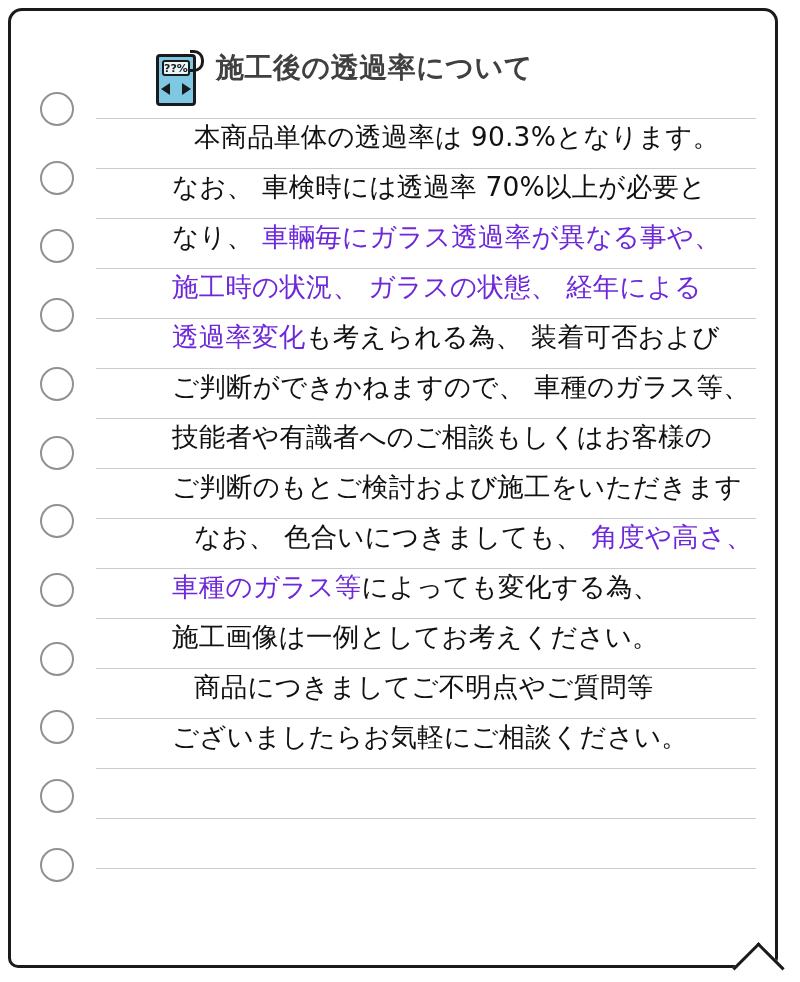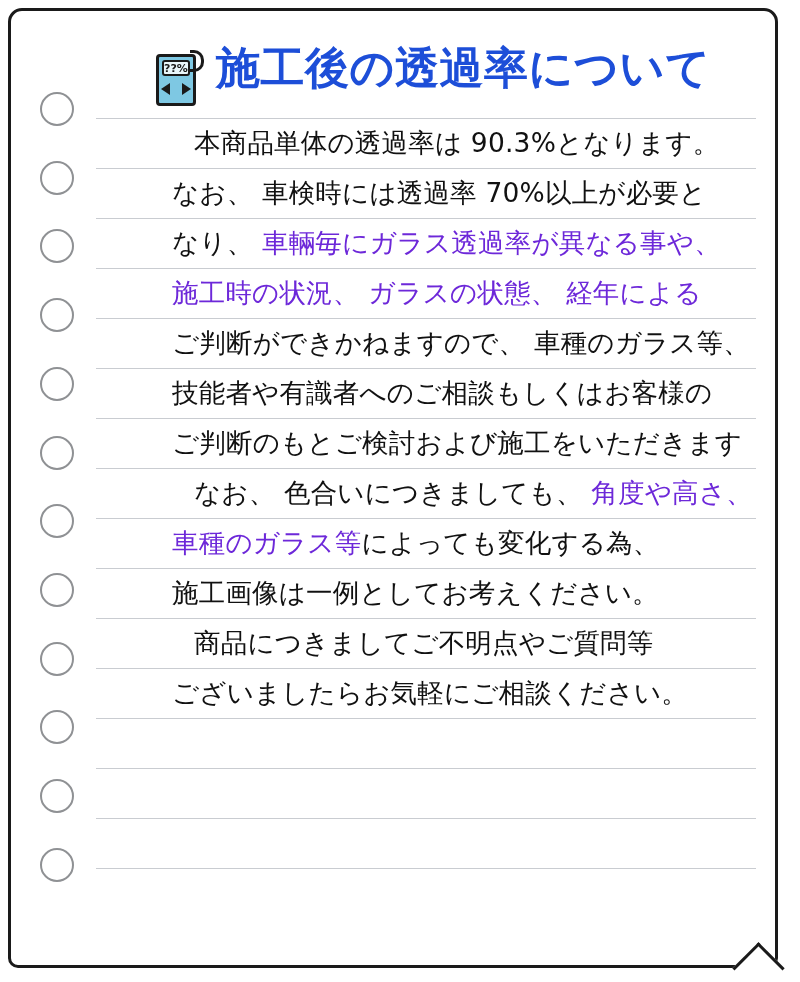--- a/index.html
+++ b/index.html
@@ -162,30 +162,29 @@
     height: 22px;
     border: 3px solid #1a1a1a;
     border-left: none;
     border-radius: 0 10px 10px 0;
     box-sizing: border-box;
   }
 
   .title-text {
     font-family: "DejaVu Sans", sans-serif;
     font-weight: bold;
-    font-size: 44px;
+    font-size: 28px;
     line-height: 56px;
     letter-spacing: 0.5px;
-    color: #1d4ed8;
+    color: #404040;
     white-space: nowrap;
   }
 
   
   .body-text {
-    margin-top: 6px;
     font-family: "DejaVu Sans", sans-serif;
     font-size: 26.5px;
     line-height: 50px;
     color: #111111;
     letter-spacing: 0.2px;
   }
   .para { margin: 0; }
   .para.indent { text-indent: 22px; }
   .pink { color: #6d28d9; }
   .line { display: block; white-space: nowrap; }
@@ -246,20 +245,21 @@
       </div>
       <div class="title-text">施工後の透過率について</div>
     </div>
 
     <div class="body-text" id="body-text">
         <div class="para indent">
           <span class="line" style="padding-left: 22px;"><span>本商品単体の透過率は 90.3%となります。</span></span>
           <span class="line"><span>なお、 車検時には透過率 70%以上が必要と</span></span>
           <span class="line"><span>なり、 </span><span class="pink">車輛毎にガラス透過率が異なる事や、</span></span>
           <span class="line"><span class="pink">施工時の状況、 ガラスの状態、 経年による</span></span>
+          <span class="line"><span class="pink">透過率変化</span><span>も考えられる為、 装着可否および</span></span>
           <span class="line"><span>ご判断ができかねますので、 車種のガラス等、</span></span>
           <span class="line"><span>技能者や有識者へのご相談もしくはお客様の</span></span>
           <span class="line"><span>ご判断のもとご検討および施工をいただきます</span></span>
         </div>
         <div class="para indent">
           <span class="line" style="padding-left: 22px;"><span>なお、 色合いにつきましても、 </span><span class="pink">角度や高さ、</span></span>
           <span class="line"><span class="pink">車種のガラス等</span><span>によっても変化する為、</span></span>
           <span class="line"><span>施工画像は一例としてお考えください。</span></span>
         </div>
         <div class="para indent">

